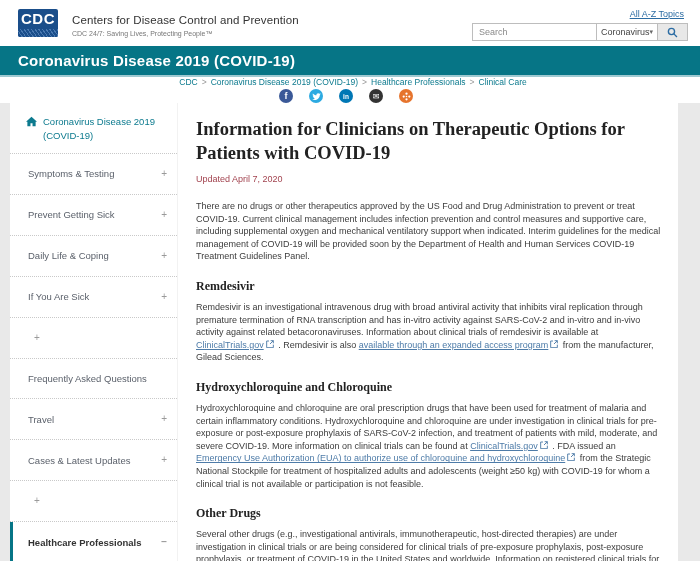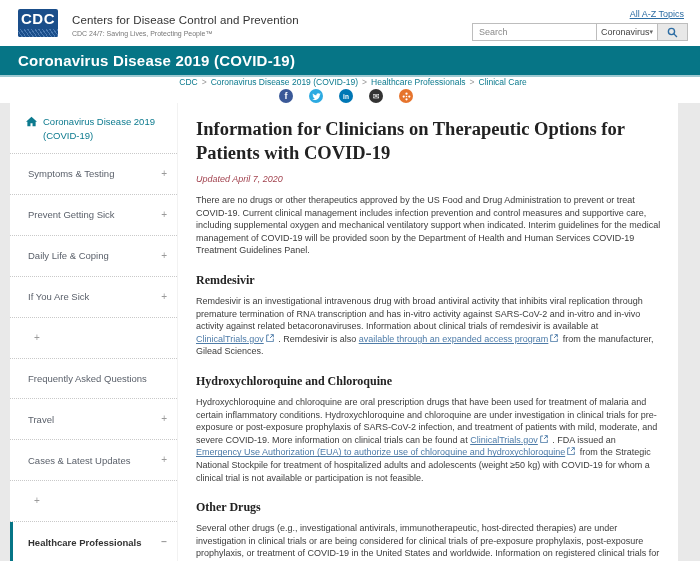--- a/index.html
+++ b/index.html
@@ -52,21 +52,21 @@
   .side-home span { color:#0c7a8e; font-size:9.5px; line-height:1.45; }
   .side-list { list-style:none; }
   .side-item { border-bottom:1px dotted #c9c9c9; }
   .side-link { display:flex; justify-content:space-between; align-items:flex-end; padding:13px 10px 13px 15px; border-left:3px solid transparent; font-size:9.5px; color:#5b616b; line-height:1.4; cursor:pointer; text-decoration:none; }
   .side-link .glyph { color:#9a9a9a; font-size:10px; flex:none; margin-left:6px; }
   .side-item.active-branch > .side-link { border-left-color:#067586; color:#333; font-weight:bold; }
 
   
   .main-col { flex:1; padding:14px 15px 0 18px; }
   .page-title { font-family:"Liberation Serif", serif; font-size:18.5px; font-weight:bold; color:#222; line-height:1.3; margin-bottom:9px; }
-  .updated { font-size:9px; color:#a2434f; margin-bottom:10px;font-style:italic; }
+  .updated { font-size:9px; color:#a2434f; margin-bottom:16px; }
   .main-col p { font-size:9px; color:#3c3c3c; line-height:1.4; margin-bottom:13px; }
   .section-h { font-family:"Liberation Serif", serif; font-size:12px; font-weight:bold; color:#222; margin:16px 0 7px 0; }
   a.txt-link { color:#4d7ba8; text-decoration:underline; cursor:pointer; }
   .ext-icon { display:inline-block; vertical-align:baseline; margin:0 2px 0 2px; }
 </style>
 </head>
 <body>
 
 <div class="page">
 

